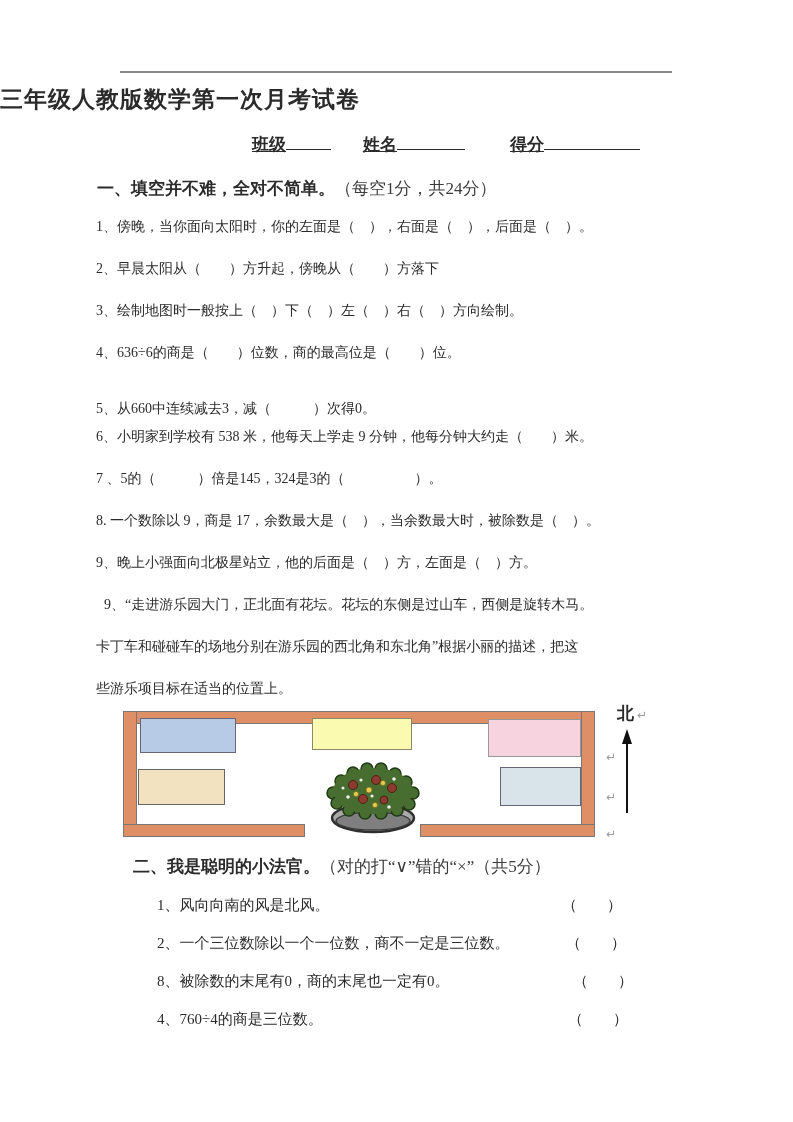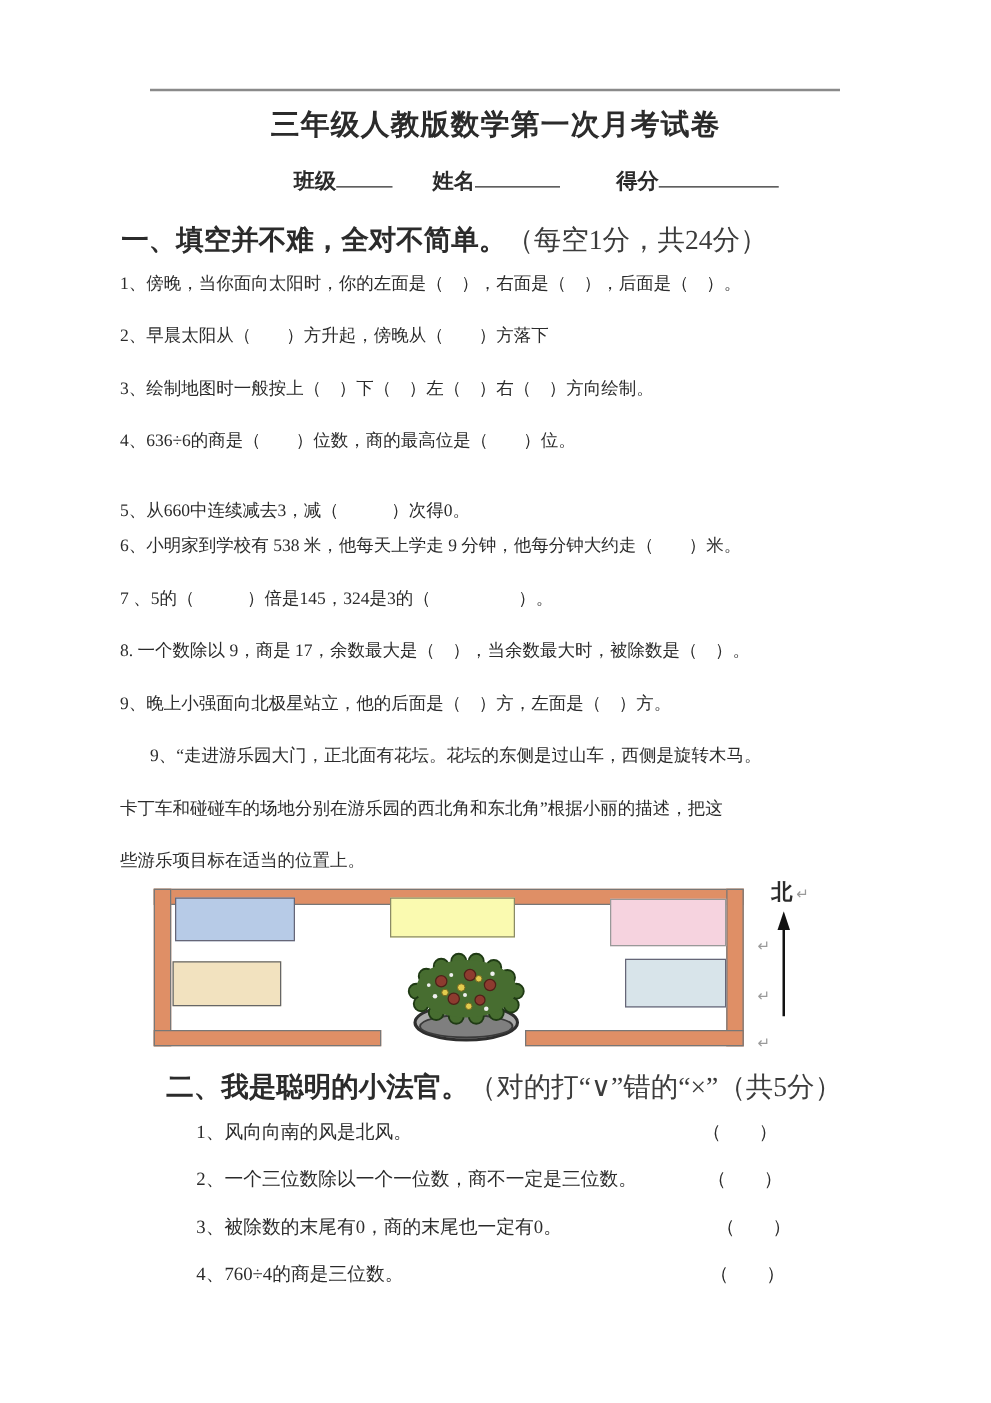--- a/index.html
+++ b/index.html
@@ -3,33 +3,33 @@
 <meta charset="utf-8">
 <style>
   html,body{margin:0;padding:0;background:#fff;}
   .page{
     position:relative;width:793px;height:1122px;background:#ffffff;
     font-family:"Liberation Serif","DejaVu Serif",serif;
     color:#2b2b2b;overflow:hidden;
   }
   .top-rule{position:absolute;left:120px;top:71px;width:552px;height:2px;background:#8a8a8a;}
   .title{
-    position:absolute;left:0;top:84px;width:100%;margin:0;text-align:center;
+    position:absolute;left:0;top:84px;width:100%;margin:0;text-align:left;
     font-size:23px;font-weight:bold;letter-spacing:1px;
   }
-  .header-fields{position:absolute;left:235px;top:133px;font-size:17px;font-weight:bold;white-space:nowrap;}
+  .header-fields{position:absolute;left:252px;top:133px;font-size:17px;font-weight:bold;white-space:nowrap;text-decoration:underline;}
   .blank{display:inline-block;border-bottom:1px solid #2b2b2b;height:15px;vertical-align:baseline;}
   .blank.b1{width:45px;margin-right:32px;}
   .blank.b2{width:68px;margin-right:45px;}
   .blank.b3{width:96px;}
-  .s-heading{position:absolute;font-size:22px;white-space:nowrap;}
+  .s-heading{position:absolute;font-size:17px;white-space:nowrap;}
   .s-heading b{font-weight:bold;}
   .s-heading .note{font-weight:normal;color:#3c3c3c;}
   .q{position:absolute;left:96px;font-size:14px;white-space:nowrap;}
-  .q.indent{left:120px;}
+  .q.indent{left:104px;}
   
   .park{position:absolute;left:123px;top:711px;width:472px;height:126px;}
   .wall{position:absolute;background:#df8f66;border:1px solid #777;box-sizing:border-box;}
   .wall.w-top{left:0;top:0;width:472px;height:13px;}
   .wall.w-left{left:0;top:0;width:14px;height:126px;}
   .wall.w-right{right:0;top:0;width:14px;height:126px;}
   .wall.w-bl{left:0;bottom:0;width:182px;height:13px;}
   .wall.w-br{right:0;bottom:0;width:175px;height:13px;}
   .pbox{position:absolute;border:1px solid #667;box-sizing:border-box;}
   .pbox.tl{left:17px;top:7px;width:96px;height:35px;background:#b7cbe7;}
@@ -151,21 +151,21 @@
 
   <div class="judge" style="top:896px;">
     <span>1、风向向南的风是北风。</span>
     <span class="ans" style="left:405px;">（　　）</span>
   </div>
   <div class="judge" style="top:934px;">
     <span>2、一个三位数除以一个一位数，商不一定是三位数。</span>
     <span class="ans" style="left:409px;">（　　）</span>
   </div>
   <div class="judge" style="top:972px;">
-    <span>3、被除数的末尾有0，商的末尾也一定有0。</span>
+    <span>8、被除数的末尾有0，商的末尾也一定有0。</span>
     <span class="ans" style="left:416px;">（　　）</span>
   </div>
   <div class="judge" style="top:1010px;">
     <span>4、760÷4的商是三位数。</span>
     <span class="ans" style="left:411px;">（　　）</span>
   </div>
 
 </div>
 
 </body></html>

